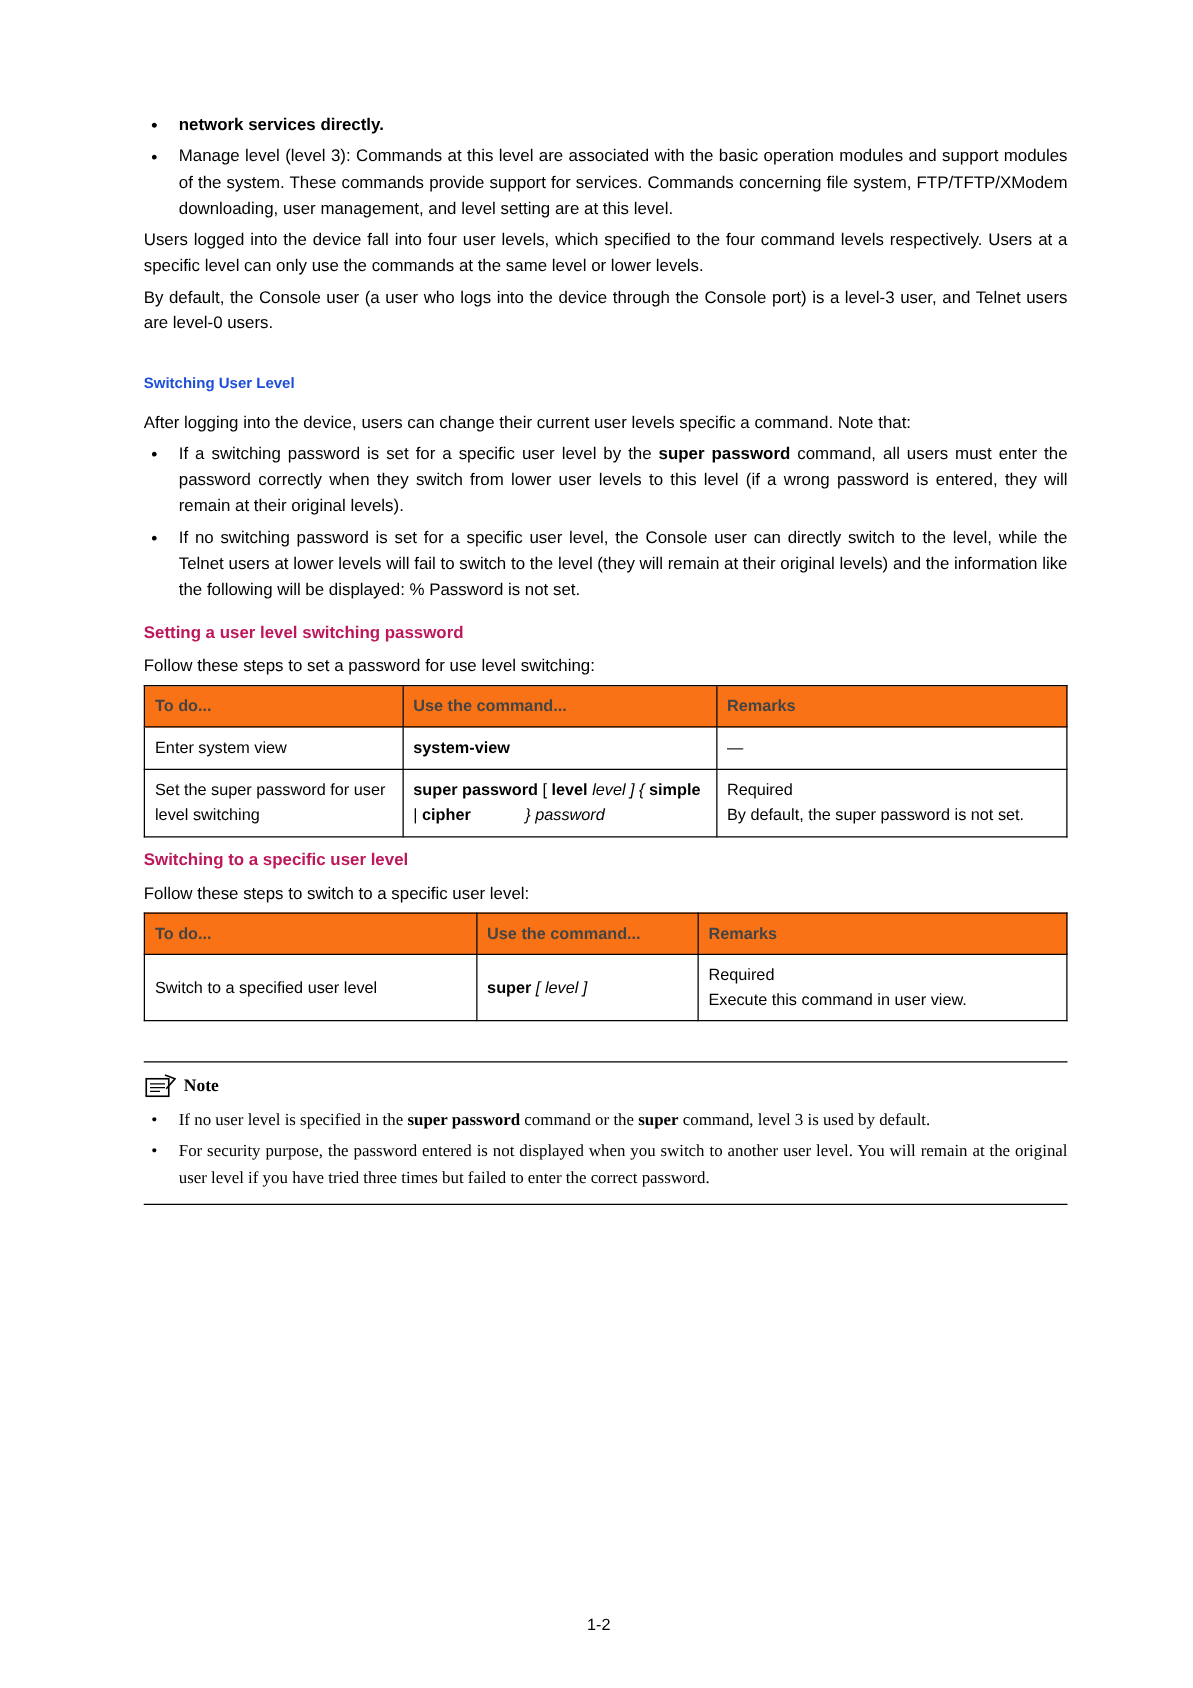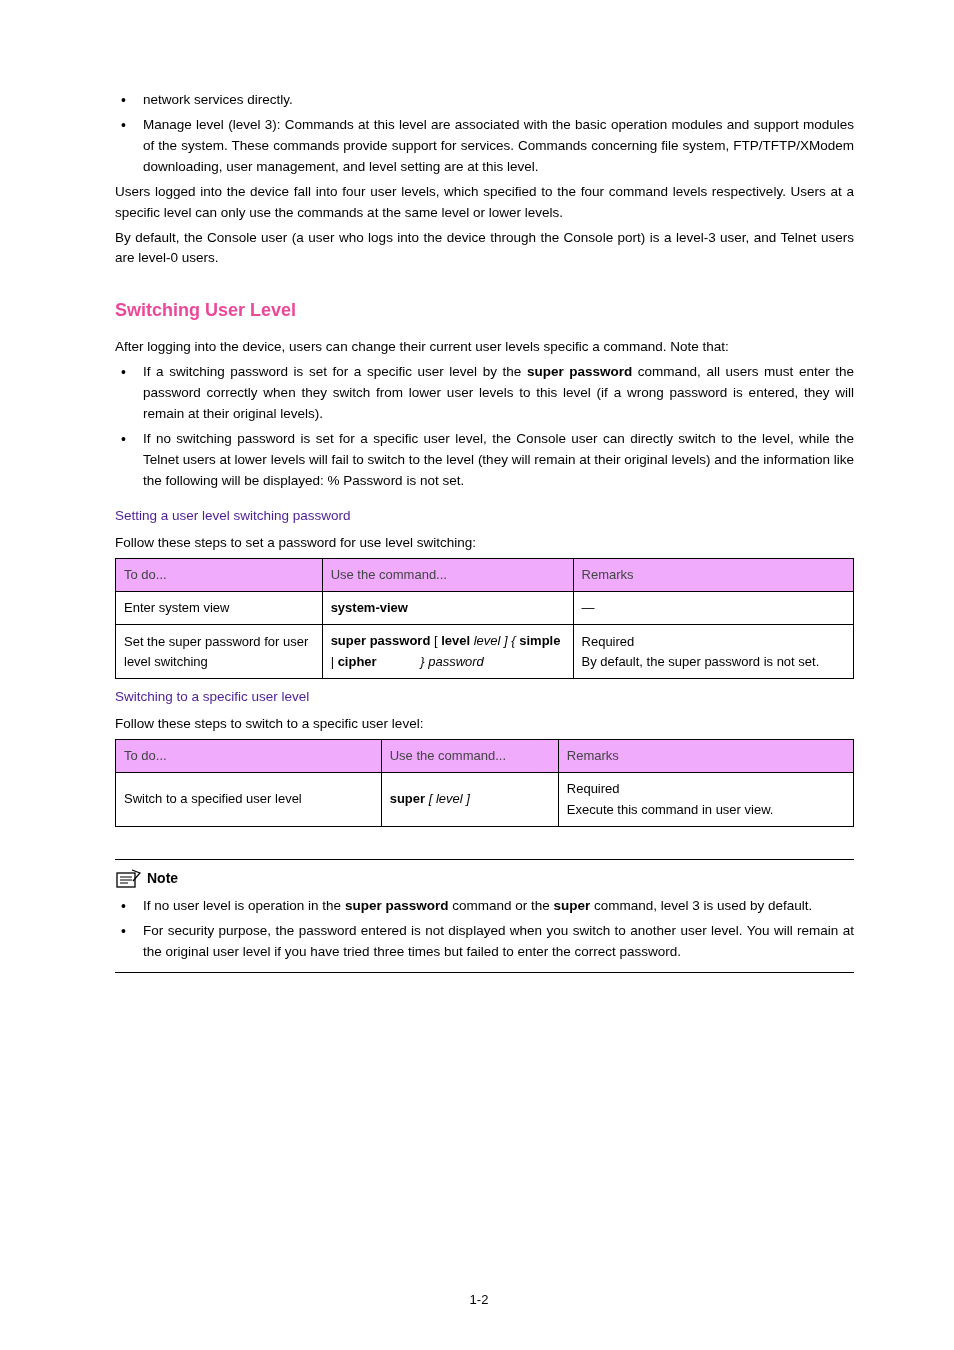--- a/index.html
+++ b/index.html
@@ -33,52 +33,52 @@
     position: absolute;
     left: 6px;
     top: 0;
     font-size: 14px;
   }
   .para {
     margin: 4px 0;
     text-align: justify;
   }
   .section-title {
-    color: #ec4899;
-    font-weight: bold;
-    font-size: 18px;
+    color: #1d4ed8;
+    font-weight: bold;
+    font-size: 12px;
     margin-top: 28px;
     margin-bottom: 12px;
   }
   .sub-title {
-    color: #4c1d95;
-    font-weight: normal;
+    color: #be185d;
+    font-weight: bold;
     font-size: 13.5px;
     margin-top: 14px;
     margin-bottom: 6px;
   }
   table {
     border-collapse: collapse;
     width: 100%;
     margin-top: 4px;
   }
   th, td {
     border: 1px solid #000;
     padding: 6px 8px;
     font-size: 13px;
     text-align: left;
     vertical-align: middle;
   }
   th {
-    background: #f0abfc;
-    font-weight: normal;
+    background: #f97316;
+    font-weight: bold;
     color: #444;
   }
   .bold-inline { font-weight: bold; }
-  .note-block { margin-top: 32px; }
+  .note-block { margin-top: 32px; font-family: Liberation Serif, serif; }
   .note-hr {
     border: none;
     border-top: 1px solid #000;
     margin: 4px 0 8px 0;
   }
   .note-row {
     display: flex;
     align-items: center;
     gap: 6px;
     margin-bottom: 4px;
@@ -96,21 +96,21 @@
     font-size: 13px;
   }
   .cmd-cell { line-height: 1.6; }
 </style>
 </head>
 <body>
 
 <div class="page">
 
   <ul class="bullets">
-    <li style="padding-left:28px;">
+    <li style="padding-left:28px;font-weight:bold;">
       <span>network services directly.</span>
     </li>
     <li>
       <span>Manage level (level 3): Commands at this level are associated with the basic operation modules and support modules of the system. These commands provide support for services. Commands concerning file system, FTP/TFTP/XModem downloading, user management, and level setting are at this level.</span>
     </li>
   </ul>
 
   <p class="para">Users logged into the device fall into four user levels, which specified to the four command levels respectively. Users at a specific level can only use the commands at the same level or lower levels.</p>
   <p class="para">By default, the Console user (a user who logs into the device through the Console port) is a level-3 user, and Telnet users are level-0 users.</p>
 
@@ -185,21 +185,21 @@
         <rect x="2" y="5" width="18" height="14" fill="none" stroke="#000" stroke-width="1.3"></rect>
         <line x1="5" y1="9" x2="17" y2="9" stroke="#000" stroke-width="1"></line>
         <line x1="5" y1="12" x2="17" y2="12" stroke="#000" stroke-width="1"></line>
         <line x1="5" y1="15" x2="13" y2="15" stroke="#000" stroke-width="1"></line>
         <path d="M17 2 L25 5 L18 13" fill="none" stroke="#000" stroke-width="1.3"></path>
       </svg>
       <span class="note-label">Note</span>
     </div>
     <ul class="bullets" style="margin-top:6px;">
       <li>
-        <span>If no user level is operation in the </span><span class="bold-inline">super password</span><span> command or the </span><span class="bold-inline">super</span><span> command, level 3 is used by default.</span>
+        <span>If no user level is specified in the </span><span class="bold-inline">super password</span><span> command or the </span><span class="bold-inline">super</span><span> command, level 3 is used by default.</span>
       </li>
       <li>
         <span>For security purpose, the password entered is not displayed when you switch to another user level. You will remain at the original user level if you have tried three times but failed to enter the correct password.</span>
       </li>
     </ul>
     <hr class="note-hr" style="margin-top:10px;">
   </div>
 
   <div class="page-num">1-2</div>
 </div>

